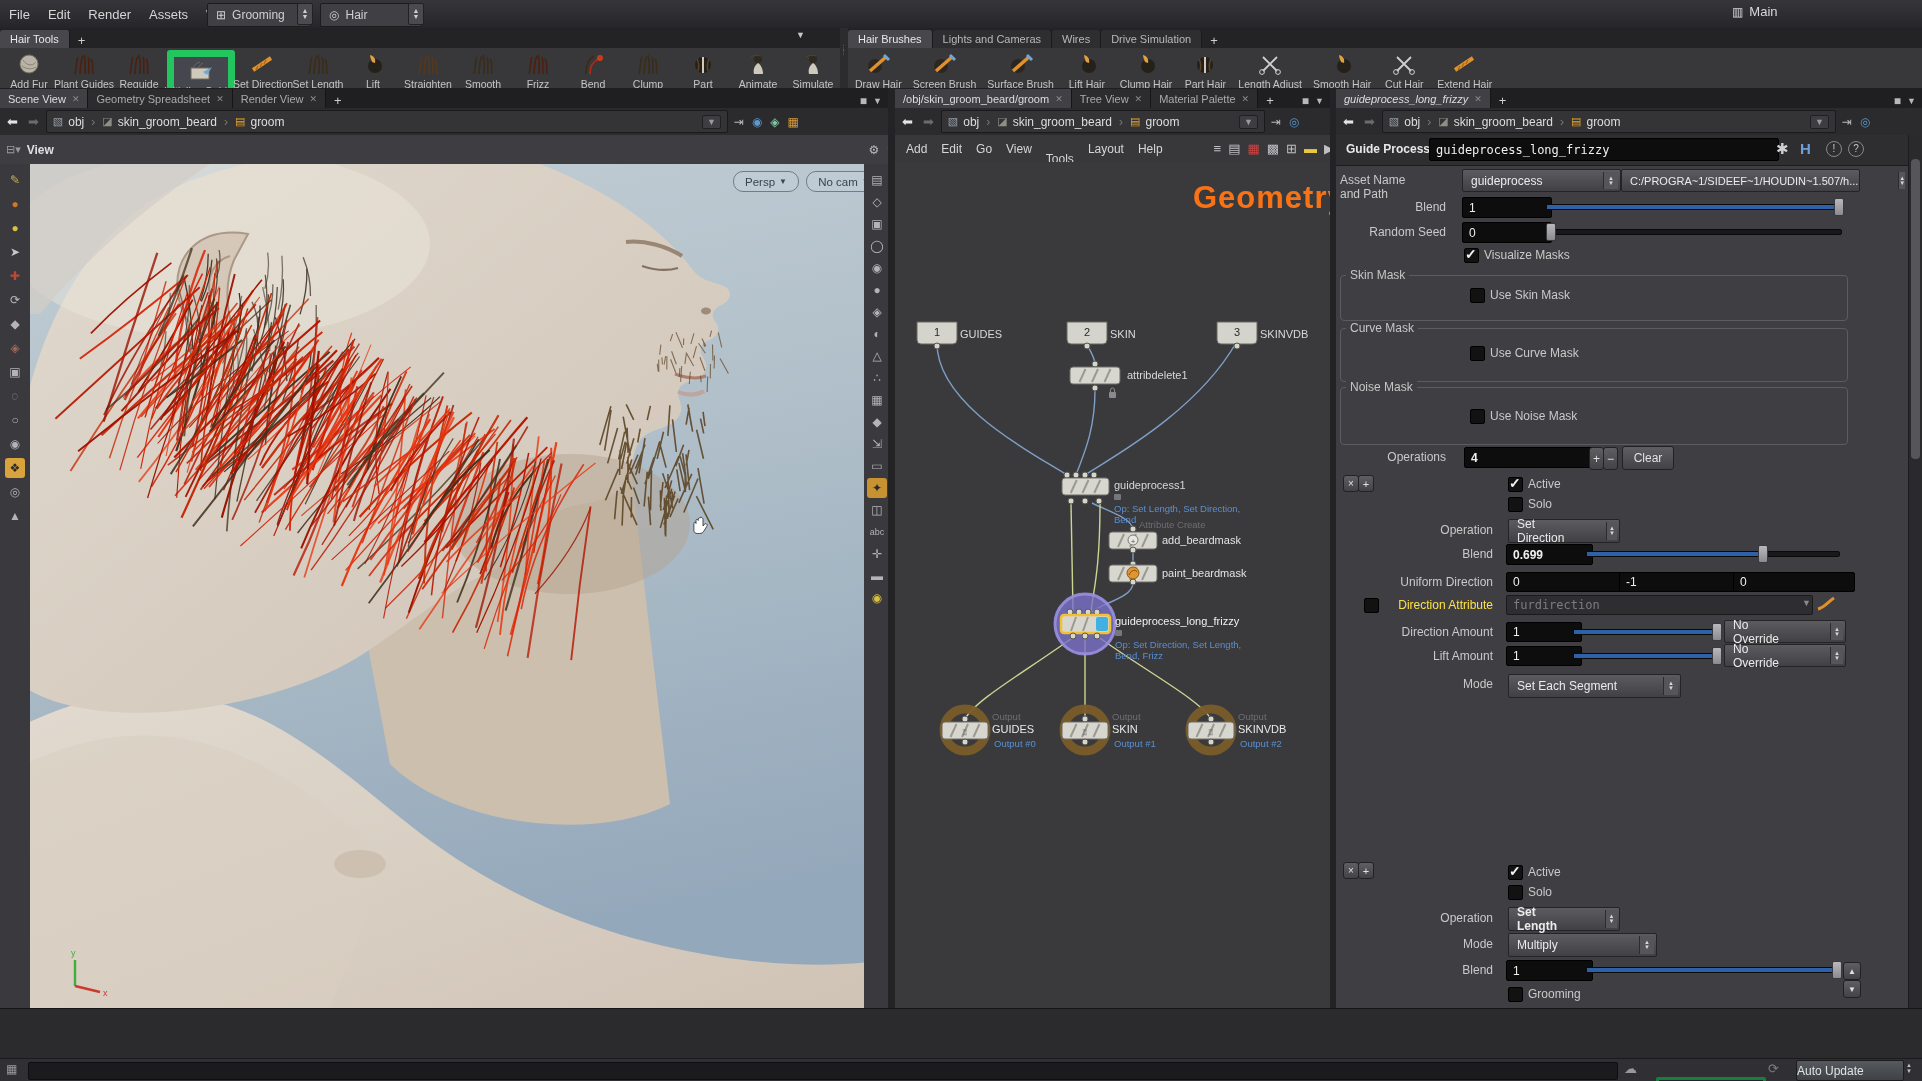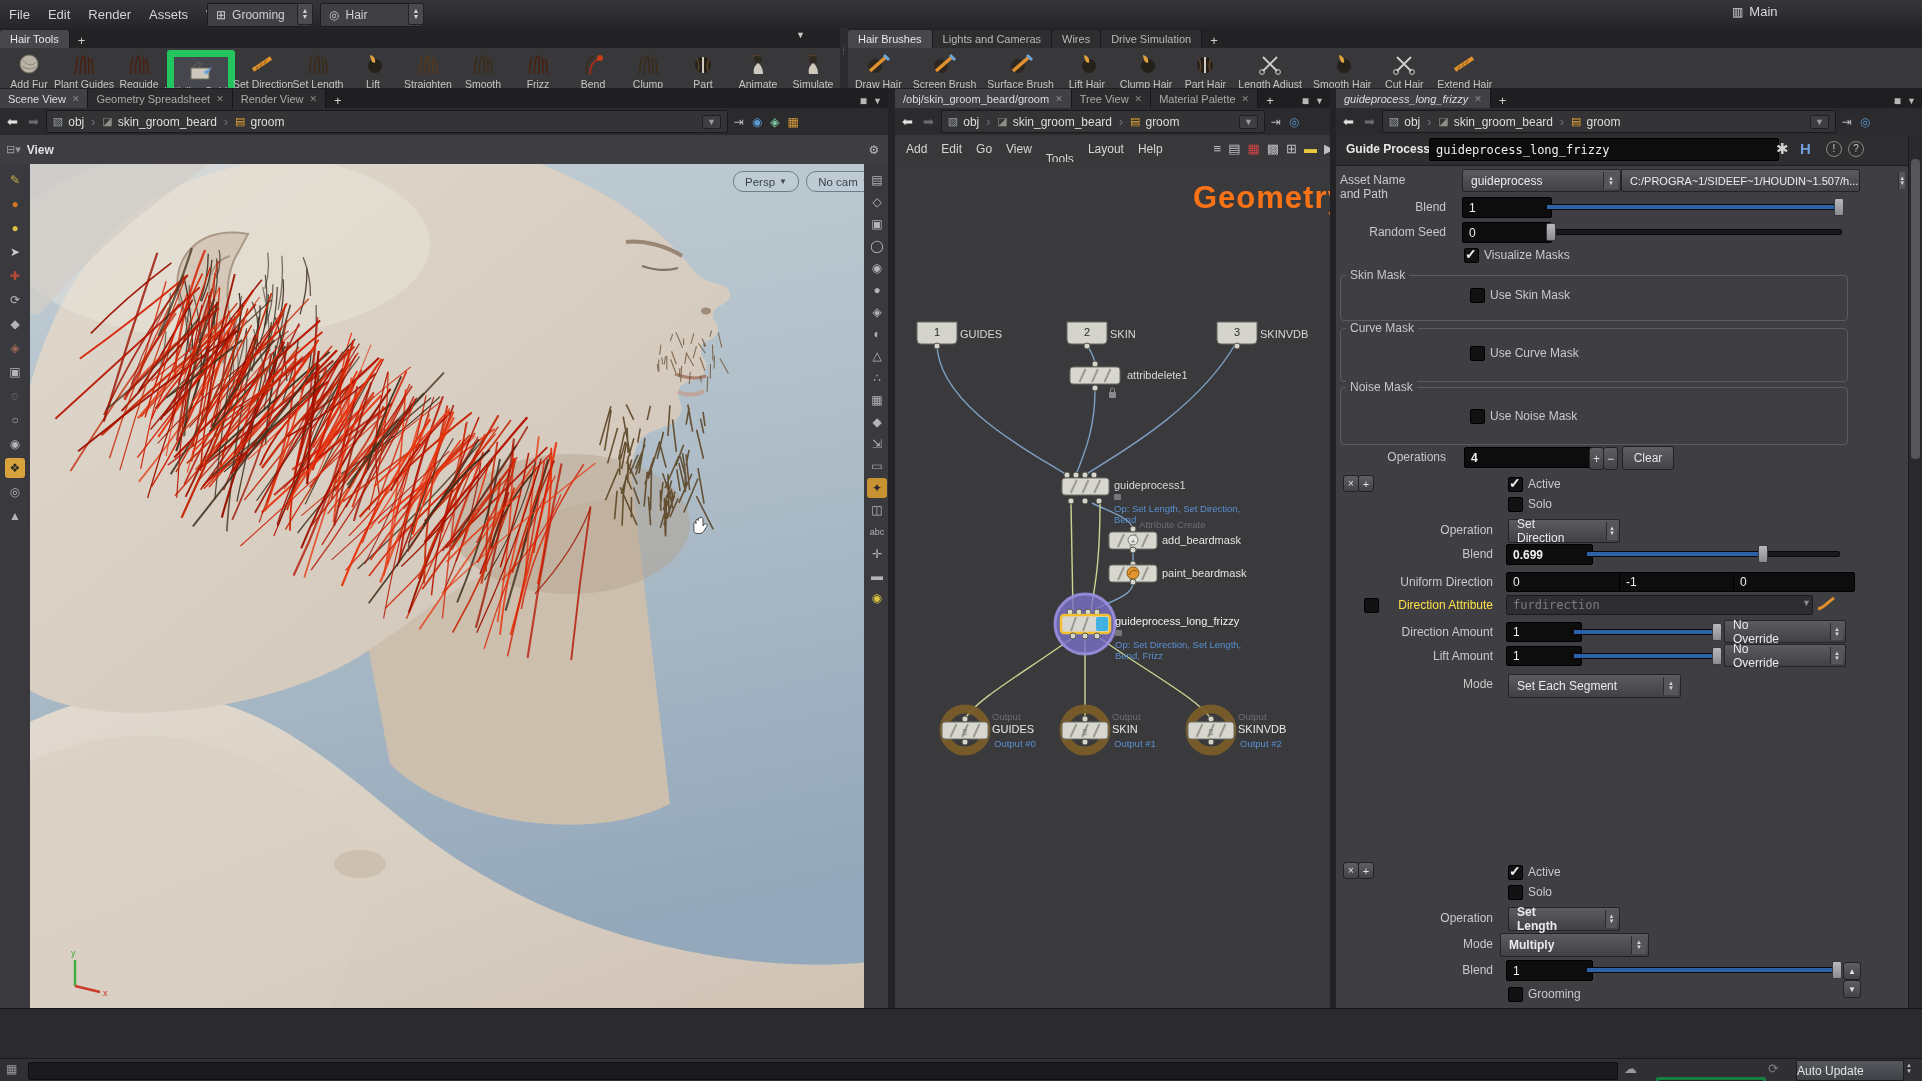--- a/index.html
+++ b/index.html
@@ -1132,21 +1132,21 @@
     <span class="cblabel" style="left:192px;top:750px;">Solo</span>
     <span class="plabel" style="left:17px;top:776px;width:140px;">Operation</span>
     <div class="drop" style="left:172px;top:772px;width:100px;height:22px;font-weight:bold;">
         <span>Set Length</span>
         <span class="dsp">
           <span>▲</span>
           <span>▼</span>
         </span>
       </div>
     <span class="plabel" style="left:17px;top:802px;width:140px;">Mode</span>
-    <div class="drop" style="left:164px;top:798px;width:137px;height:22px;font-weight:bold;">
+    <div class="drop" style="left:172px;top:798px;width:137px;height:22px;font-weight:normal;">
         <span>Multiply</span>
         <span class="dsp">
           <span>▲</span>
           <span>▼</span>
         </span>
       </div>
     <span class="plabel" style="left:17px;top:828px;width:140px;">Blend</span>
     <div class="field" style="left:170px;top:825px;width:73px;height:19px;">1</div>
     <div class="slider" style="left:250px;top:826px;width:254px;">
         <div class="track"></div>

